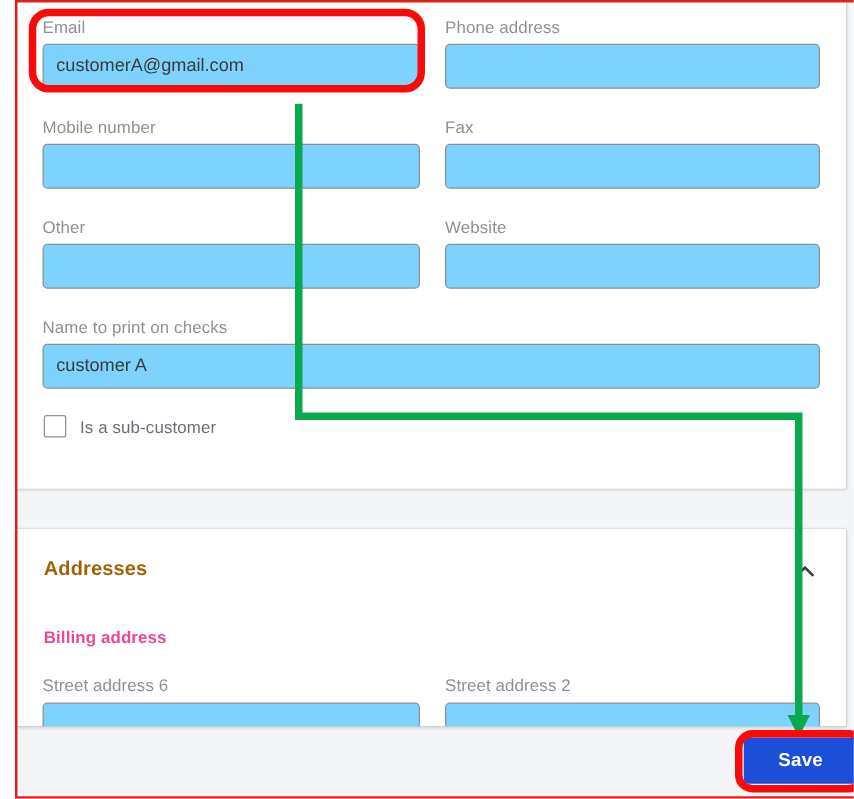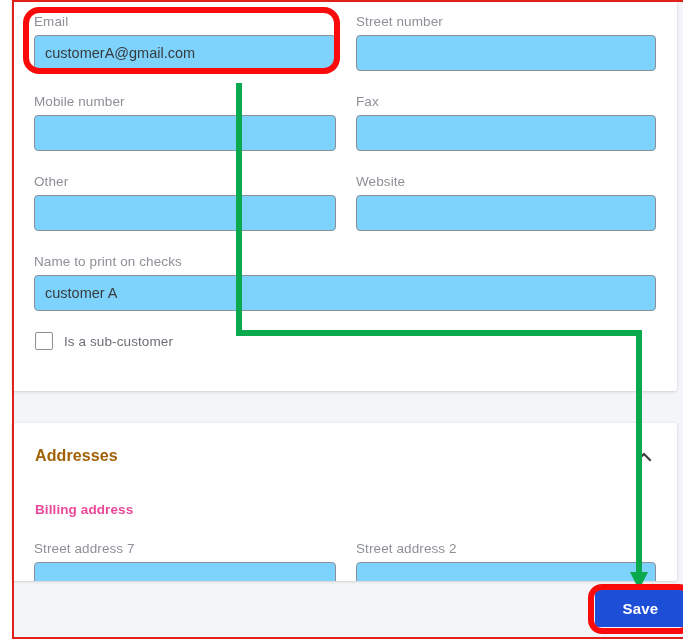--- a/index.html
+++ b/index.html
@@ -138,21 +138,21 @@
 <div id="root">
 
   <div class="card" id="card-contact">
 
     <div class="field col-left" style="top: 22px;">
       <div class="field-label">Email</div>
       <input class="field-input" type="text" value="customerA@gmail.com" style="">
     </div>
 
     <div class="field col-right" style="top: 22px;">
-      <div class="field-label">Street number</div>
+      <div class="field-label">Phone address</div>
       <input class="field-input" type="text" value="" style="">
     </div>
 
     <div class="field col-right" style="top: 102px;">
       <div class="field-label">Fax</div>
       <input class="field-input" type="text" value="" style="">
     </div>
 
     <div class="field col-left" style="top: 102px;">
       <div class="field-label">Mobile number</div>
@@ -186,21 +186,21 @@
 
     <div id="collapse-chevron">
       <svg width="20" height="20" viewBox="0 0 20 20">
         <polyline points="4,13 10,7 16,13" fill="none" stroke="#393a3d" stroke-width="2" stroke-linecap="square" stroke-linejoin="miter"></polyline>
       </svg>
     </div>
 
     <div id="billing-title">Billing address</div>
 
     <div class="field col-left" style="top: 118px;">
-      <div class="field-label">Street address 7</div>
+      <div class="field-label">Street address 6</div>
       <input class="field-input" type="text" value="" style="">
     </div>
 
     <div class="field col-right" style="top: 118px;">
       <div class="field-label">Street address 2</div>
       <input class="field-input" type="text" value="" style="">
     </div>
   </div>
 
   <button id="save-button">Save</button>

